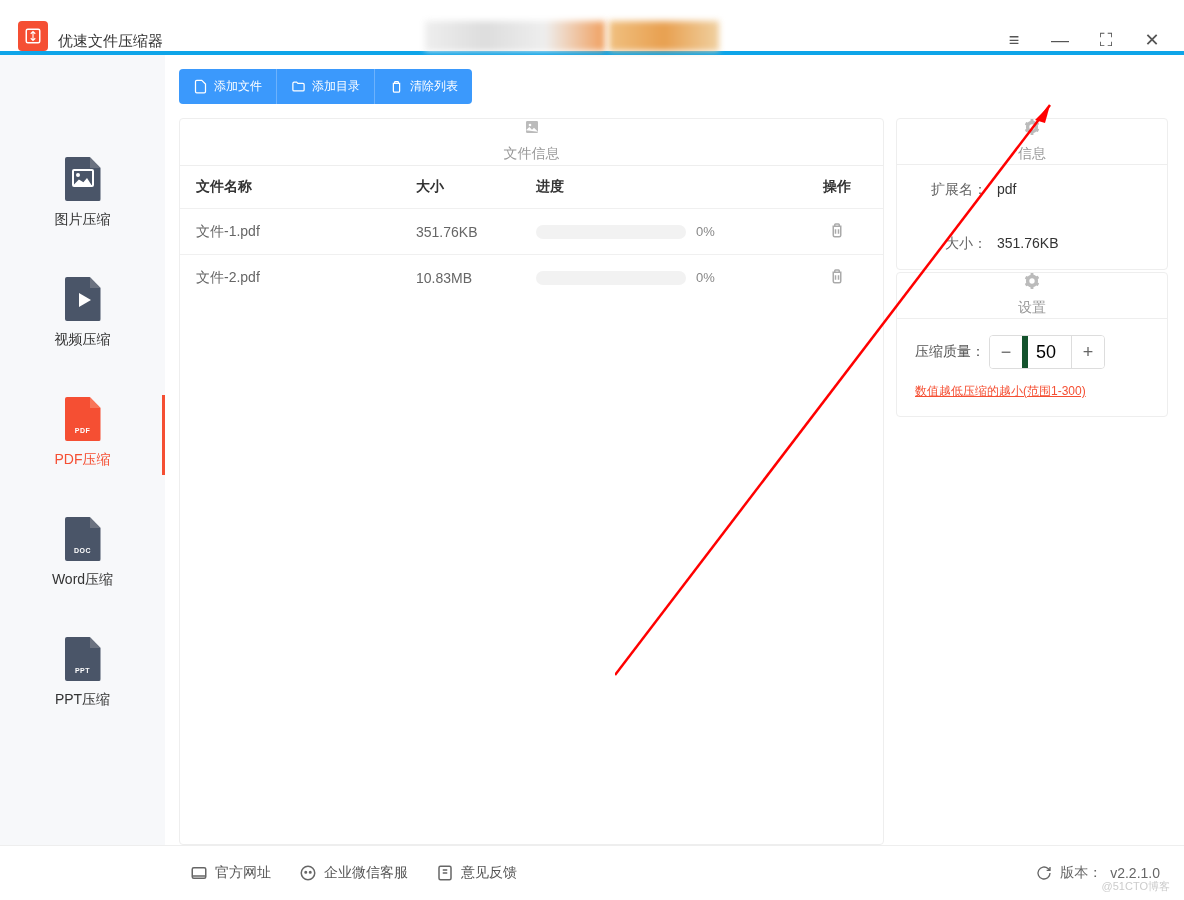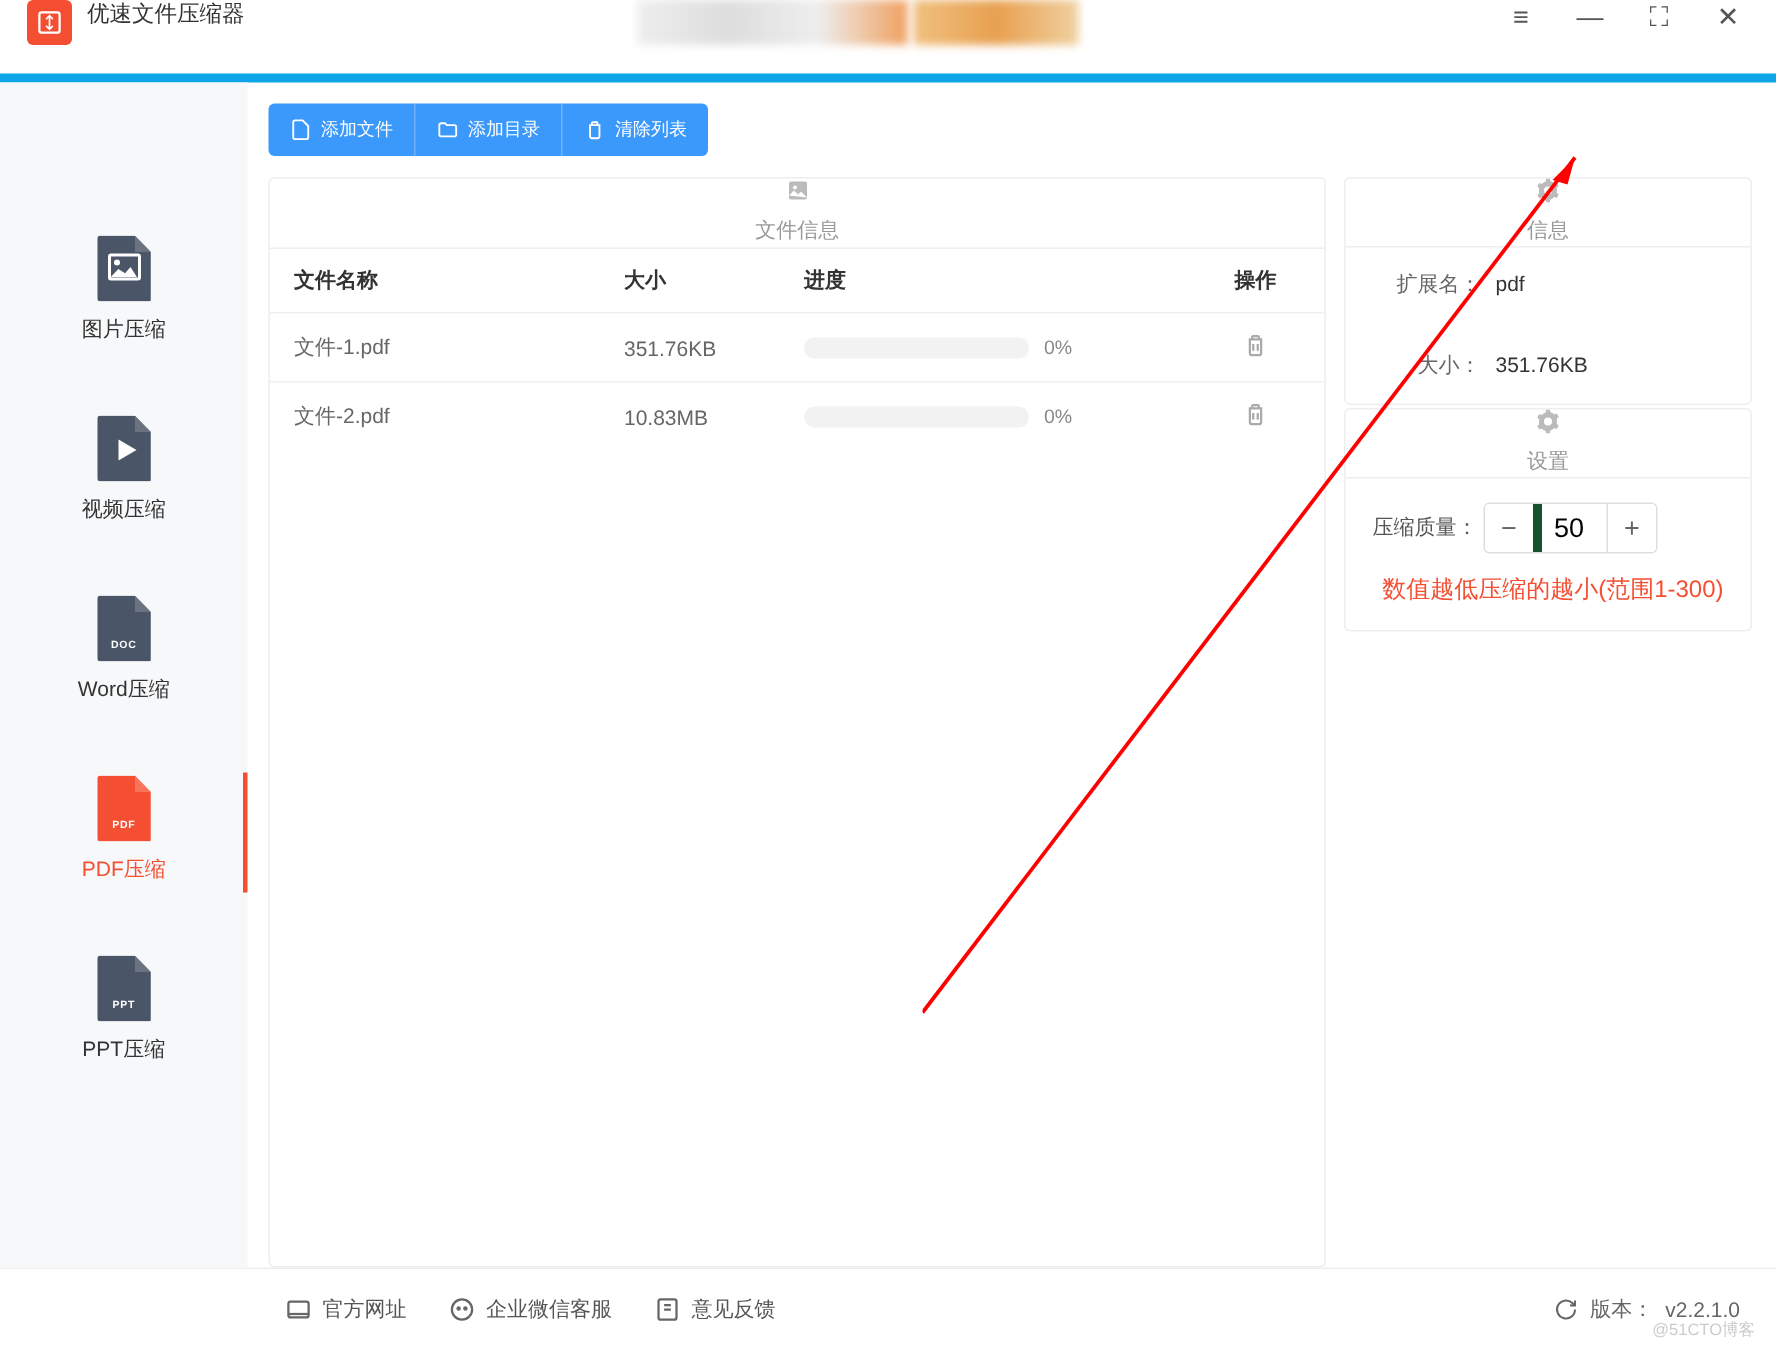--- a/index.html
+++ b/index.html
@@ -1,19 +1,19 @@
 <!DOCTYPE html>
 <html><head>
   <meta charset="utf-8">
   <style>
     * { margin: 0; padding: 0; box-sizing: border-box; font-family: "Microsoft YaHei", Arial, sans-serif; }
     body { width: 1184px; height: 900px; background: #fff; overflow: hidden; position: relative; }
     
     
-    .titlebar { height: 55px; display: flex; align-items: flex-start; padding: 0 18px 0 18px; border-bottom: 6px solid #0ea5e9; }
+    .titlebar { height: 55px; display: flex; align-items: flex-end; padding: 0 18px 0 18px; border-bottom: 4px solid #0ea5e9; }
     .app-logo { width: 30px; height: 30px; background: #f54f33; border-radius: 4px; margin-right: 10px; display:flex; align-items:center; justify-content:center; }
     .app-logo svg { width: 18px; height: 18px; }
     .app-title { font-size: 15px; color: #333; }
     .win-controls { margin-left: auto; display: flex; gap: 18px; align-items: center; color: #555; }
     .win-controls span { cursor: pointer; width: 28px; text-align: center; font-size: 18px; }
     .blur-area { display:flex; margin-left:auto; margin-right: 20px; gap:4px; }
     .blur-box { height: 30px; filter: blur(3px); }
     .bb1 { width: 180px; background: linear-gradient(90deg,#eee,#ddd,#eee,#f0a060); }
     .bb2 { width: 110px; background: linear-gradient(90deg,#f0c080,#e8a050,#f0d0a0); }
 
@@ -69,21 +69,21 @@
     .info-block .panel-head { border-bottom: 1px solid #eee; }
     .info-body { padding: 16px 18px; font-size: 14px; color: #555; }
     .info-row { display: flex; margin-bottom: 12px; }
     .info-row:last-child { margin-bottom: 0; margin-top: 36px; }
     .info-key { width: 72px; text-align: right; margin-right: 10px; color: #666; }
     .info-val { color: #333; }
     .quality-row { display:flex; align-items:center; gap:4px; margin-bottom: 14px; }
     .stepper { display: flex; border: 1px solid #ddd; border-radius: 4px; overflow: hidden; }
     .stepper button { width: 32px; height: 32px; border: none; background: #fff; font-size: 18px; color: #666; cursor: pointer; }
     .stepper input { width: 50px; height: 32px; border: none; border-left:6px solid #14532d; border-right:1px solid #ddd; text-align: left; padding-left:8px; font-size: 18px; }
-    .hint { color: #f54f33; font-size: 16px; text-align: right; }
+    .hint { color: #f54f33; font-size: 12px; text-align: left; text-decoration: underline; }
 
     
     .footer { height: 55px; border-top: 1px solid #eee; display: flex; align-items: center; padding: 0 24px 0 190px; font-size: 14px; color: #555; gap: 28px; }
     .foot-link { display: flex; align-items: center; gap: 7px; cursor: pointer; }
     .foot-link svg { width:18px; height:18px; }
     .version { margin-left: auto; display: flex; align-items: center; gap: 8px; color: #666; }
     .watermark { position:absolute; right:14px; bottom:6px; font-size:11px; color:#ccc; }
 
     .arrow-annot { position:absolute; left: 615px; top: 95px; pointer-events:none; }
   </style>
@@ -121,35 +121,35 @@
       <div class="side-label">图片压缩</div>
     </div>
     <div class="side-item">
       <div class="side-icon">
           <div class="doc-shape doc-fold" style="width:100%;height:100%">
             <div class="vid-icon-inner"></div>
           </div>
         </div>
       <div class="side-label">视频压缩</div>
     </div>
+    <div class="side-item active">
+      <div class="side-icon">
+          <div class="doc-shape doc-fold" style="width:100%;height:100%">
+            <div class="doc-txt">PDF</div>
+          </div>
+        </div>
+      <div class="side-label">PDF压缩</div>
+    </div>
     <div class="side-item">
       <div class="side-icon">
           <div class="doc-shape doc-fold" style="width:100%;height:100%">
             <div class="doc-txt">DOC</div>
           </div>
         </div>
       <div class="side-label">Word压缩</div>
-    </div>
-    <div class="side-item active">
-      <div class="side-icon">
-          <div class="doc-shape doc-fold" style="width:100%;height:100%">
-            <div class="doc-txt">PDF</div>
-          </div>
-        </div>
-      <div class="side-label">PDF压缩</div>
     </div>
     <div class="side-item">
       <div class="side-icon">
           <div class="doc-shape doc-fold" style="width:100%;height:100%">
             <div class="doc-txt">PPT</div>
           </div>
         </div>
       <div class="side-label">PPT压缩</div>
     </div>
   </div>

